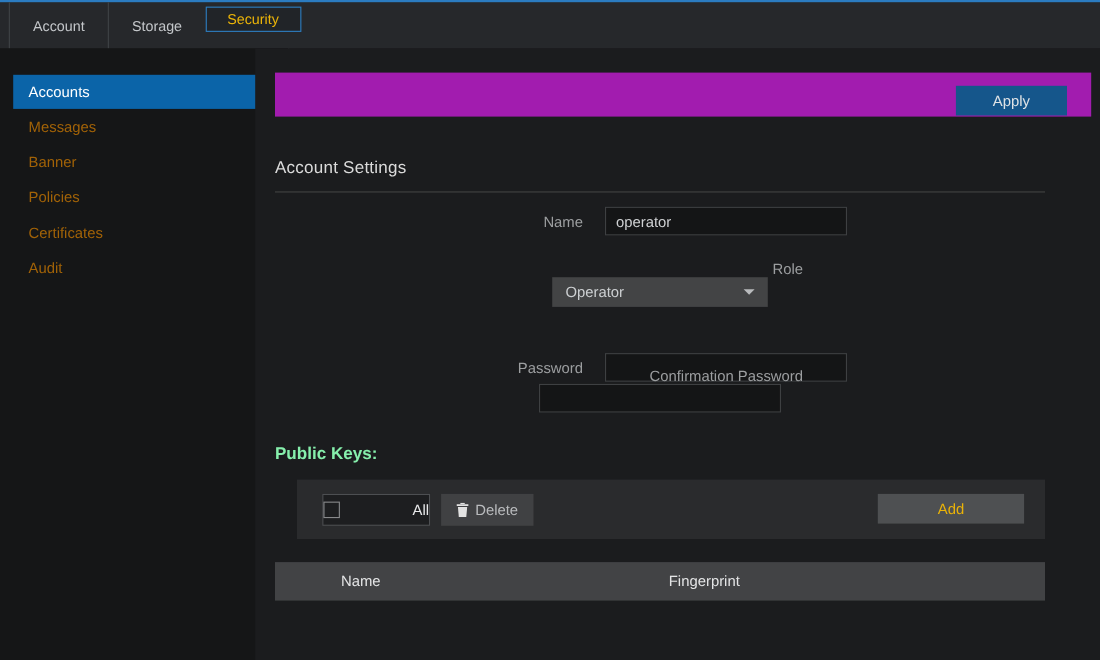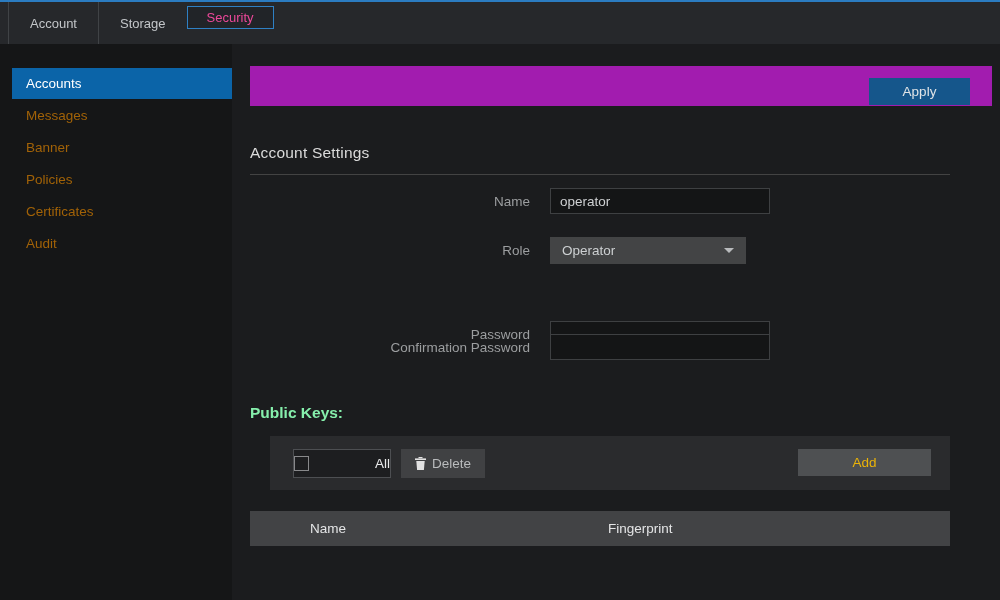--- a/index.html
+++ b/index.html
@@ -23,21 +23,21 @@
     padding:0 21px;
     font-size:13px; color:#c3c6c9;
     border-left:1px solid #404346;
     cursor:default; background:transparent;
   }
   .tab:last-of-type { border-right:1px solid #404346; }
   .tab.active {
     border:1px solid #2e80c4;
     margin:4px 0 15px 0;
     padding:0 19px;
-    color:#ec4899;
+    color:#eab308;
     background:#212428;
   }
 
   
   .sidebar {
     position:absolute; top:44px; left:0; width:263px; bottom:0;
     background:#151617;
     border-right:1px solid #3a3c3e;
   }
   .sidebar-list { margin-top:24px; }
@@ -71,23 +71,23 @@
     position:absolute; left:18px; top:100px;
     font-size:15.5px; color:#dbdbdb; letter-spacing:.2px;
   }
   .section-divider {
     position:absolute; left:18px; top:130px; width:700px; height:1px;
     background:#434343;
   }
 
   .form-row { position:absolute; left:18px; width:700px; display:flex; align-items:center; }
   .row-name { top:144px; }
-  .row-role { top:193px; }
+  .row-role { top:193px;flex-direction:column; }
   .row-pass { top:241px;margin-top:36px; }
-  .row-conf { top:290px; }
+  .row-conf { top:290px;flex-direction:column; }
   .form-label {
     width:280px; margin-right:20px; text-align:right;
     color:#9c9ea0; font-size:13.5px;
   }
   .text-input {
     width:220px; height:26px;
     background:#141516; border:1px solid #3e4042;
     color:#cfd1d3; font-size:13.5px; padding:0 9px;
     font-family:inherit; outline:none;
   }

